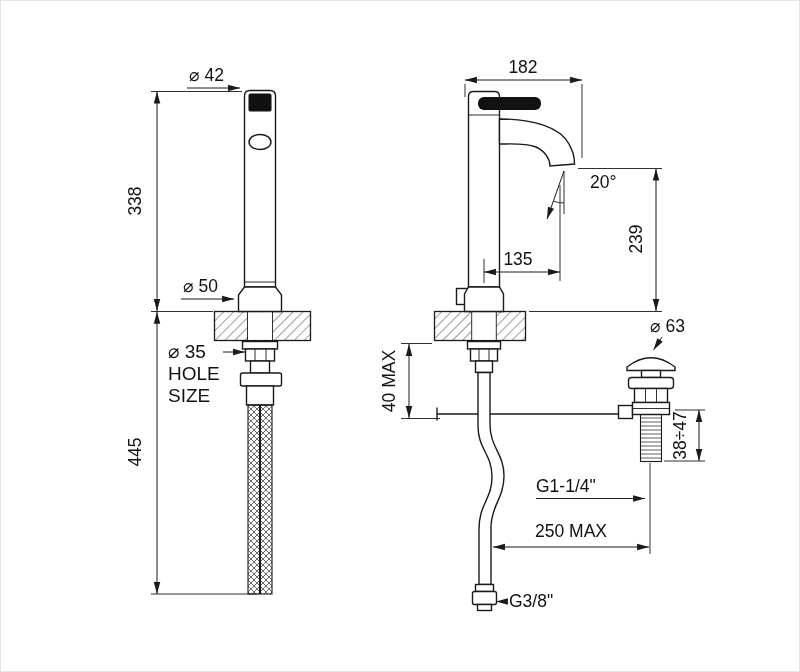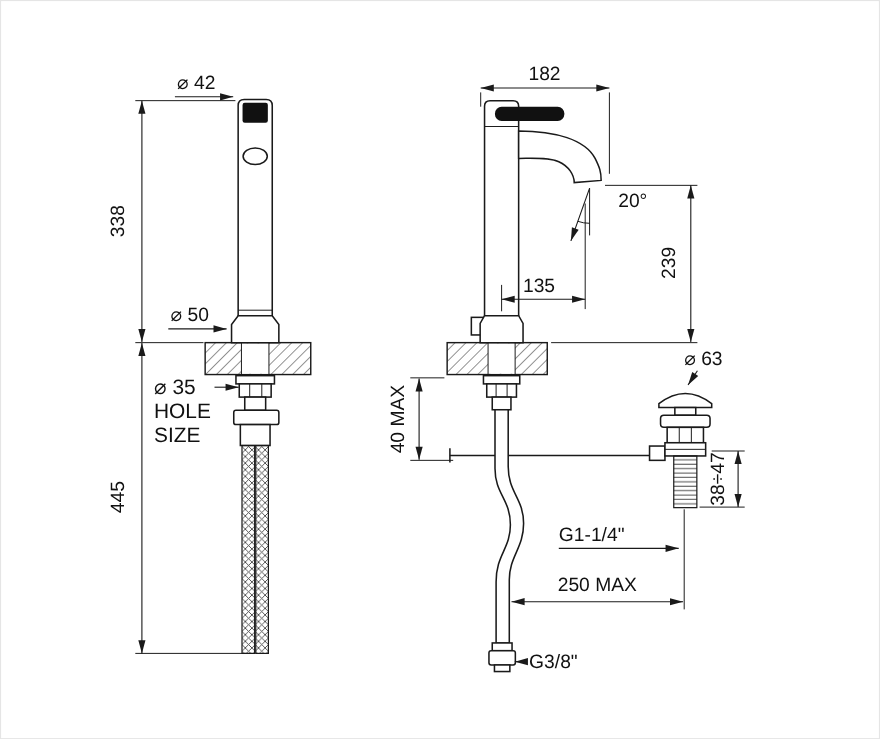--- a/index.html
+++ b/index.html
@@ -1,16 +1,16 @@
 <!DOCTYPE html>
 <html><head>
 <meta charset="utf-8">
 <style>
   html,body { margin:0; padding:0; background:#fff; }
-  .page { width:800px; height:672px; background:#ffffff; box-sizing:border-box; border:1px solid #e5e5e5; }
+  .page { width:800px; height:672px; background:#ffffff; box-sizing:border-box; border:1px solid #e5e5e5;padding-left:28px; }
   svg { display:block; }
   text { font-family:"Liberation Sans","DejaVu Sans",sans-serif; font-size:17.5px; fill:#111; }
   .big { font-size:19px; }
   .obj  { fill:#ffffff; stroke:#1a1a1a; stroke-width:1.4; }
   .objn { fill:none;    stroke:#1a1a1a; stroke-width:1.4; }
   .blk  { fill:#111111; stroke:none; }
   .dim  { fill:none; stroke:#1a1a1a; stroke-width:1; }
   .thin { fill:none; stroke:#1a1a1a; stroke-width:0.9; }
   .ctr  { stroke:#1a1a1a; stroke-width:1.3; }
   .hose { stroke:#1a1a1a; stroke-width:1.1; }

